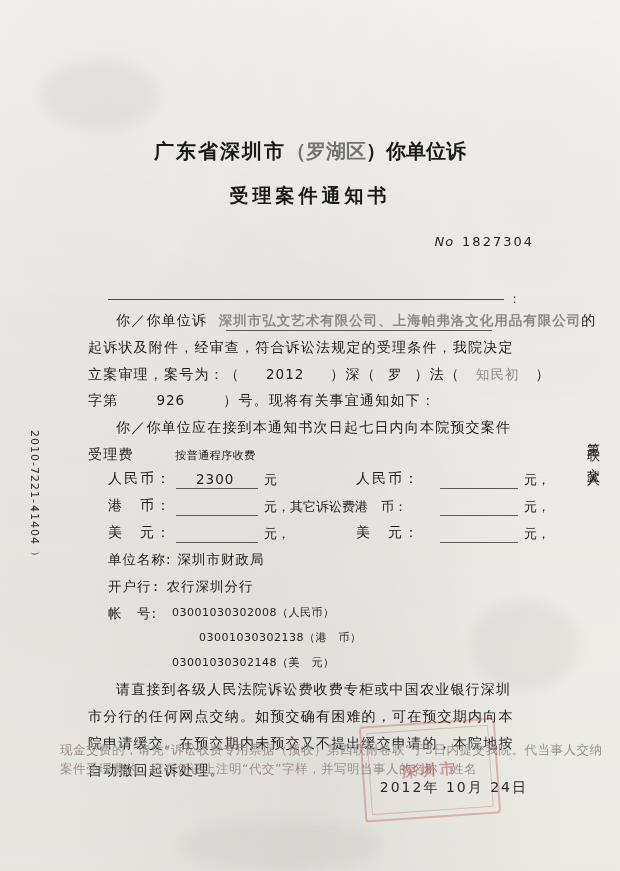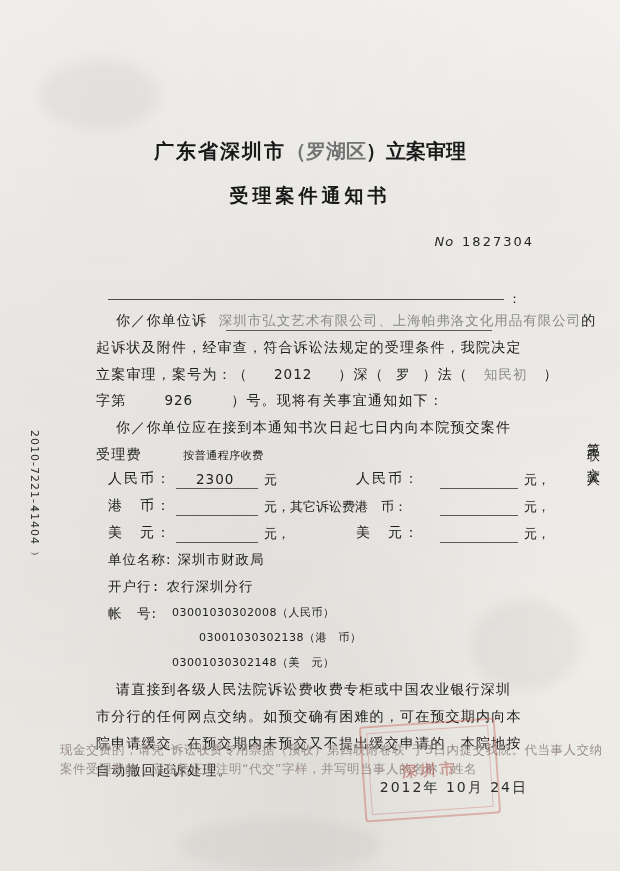--- a/index.html
+++ b/index.html
@@ -105,21 +105,21 @@
   }
   .party-colon {
     position: absolute;
     top: 290px;
     left: 508px;
     font-size: 13px;
   }
   
   .bodyline {
     position: absolute;
-    left: 96px;
+    left: 88px;
     font-size: 14px;
     letter-spacing: 1.2px;
     white-space: nowrap;
   }
   .ink-light {
     color: #8b8b8b;
   }
   .fill {
     font-size: 13.5px;
     letter-spacing: 1px;
@@ -234,35 +234,35 @@
 <div id="page">
   <div id="paper"></div>
 
   <div class="smudge" style="left:40px; top:60px; width:120px; height:70px;"></div>
   <div class="smudge" style="left:470px; top:600px; width:110px; height:90px;"></div>
   <div class="smudge" style="left:180px; top:820px; width:200px; height:50px;"></div>
 
   <div class="doc">
 
     <div class="title-main">
-      <span>广东省深圳市</span><span class="title-faint court-paren">（罗湖区</span><span class="court-paren">）立案审理</span>
+      <span>广东省深圳市</span><span class="title-faint court-paren">（罗湖区</span><span class="court-paren">）你单位诉</span>
     </div>
 
     <div class="title-sub">受理案件通知书</div>
 
     <div class="serial">
       <span class="no-label">No</span><span class="no-value">1827304</span>
     </div>
 
     <div class="party-rule"></div>
     <div class="party-colon">：</div>
 
     <div class="bodyline" style="top:312px; left:116px;">
       <span>你／你单位诉</span>
-      <span class="ink-light fill" style="margin-left:6px;">深圳市弘文艺术有限公司、上海帕弗洛文化用品有限公司</span><span>的</span>
+      <span class="ink-light fill" style="margin-left:6px;font-weight:bold;">深圳市弘文艺术有限公司、上海帕弗洛文化用品有限公司</span><span>的</span>
     </div>
     <div class="underline-thin" style="top:330px; left:226px; width:266px;"></div>
 
     <div class="bodyline" style="top:339px;">起诉状及附件，经审查，符合诉讼法规定的受理条件，我院决定</div>
 
     <div class="bodyline" style="top:366px;">
       <span>立案审理，案号为：（</span><span class="fill" style="margin:0 26px;">2012</span><span>）深（</span><span class="fill" style="margin:0 12px;">罗</span><span>）法（</span><span class="fill ink-light" style="margin:0 16px;">知民初</span><span>）</span>
     </div>
 
     <div class="bodyline" style="top:392px;">

